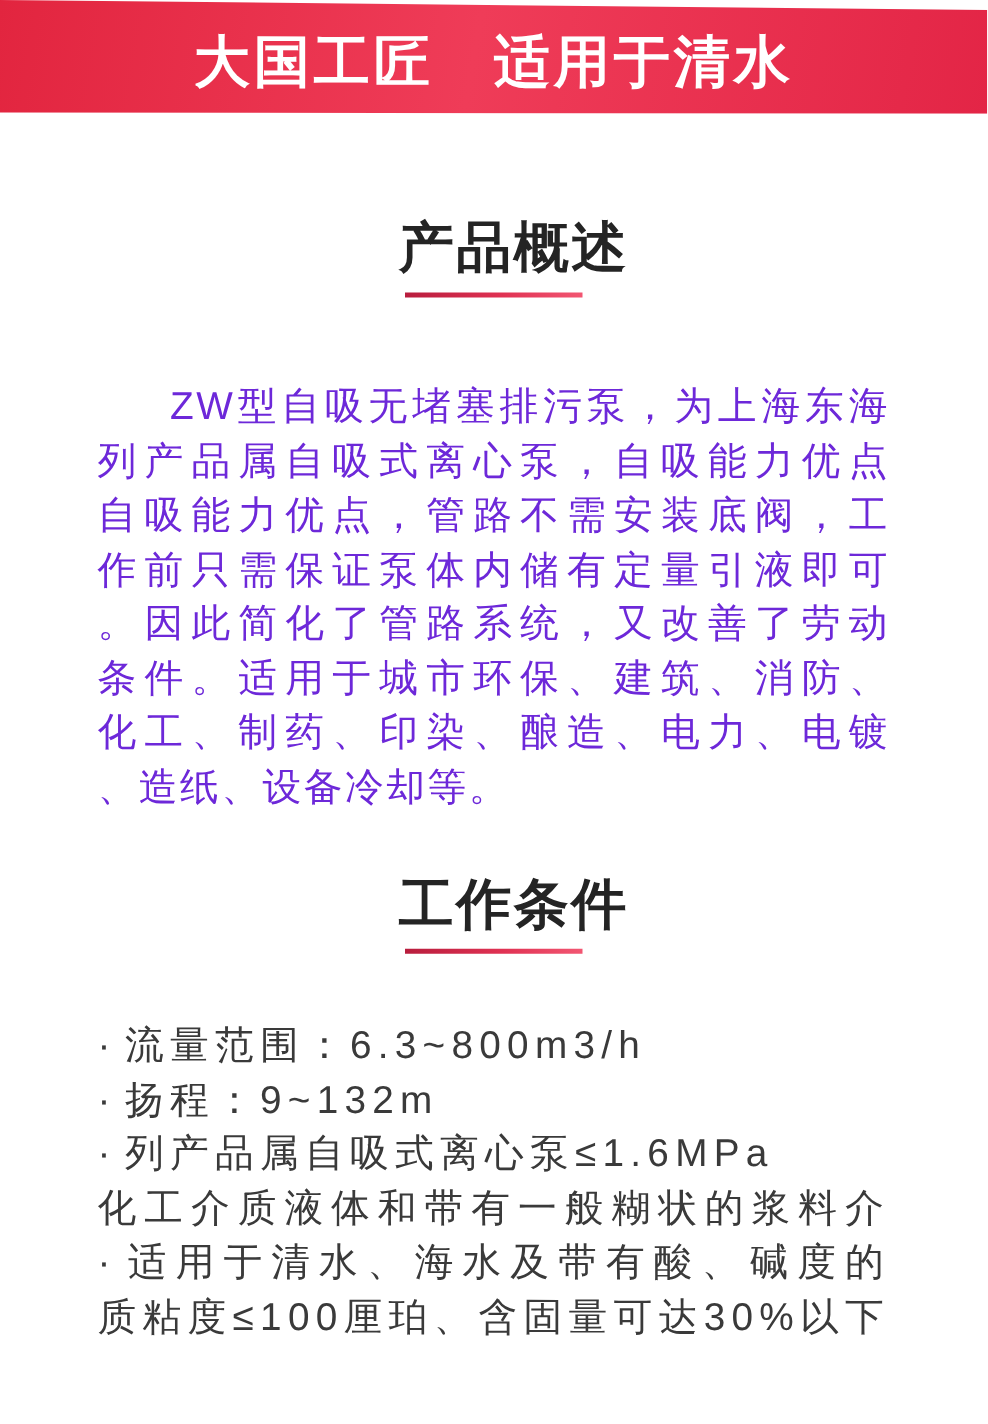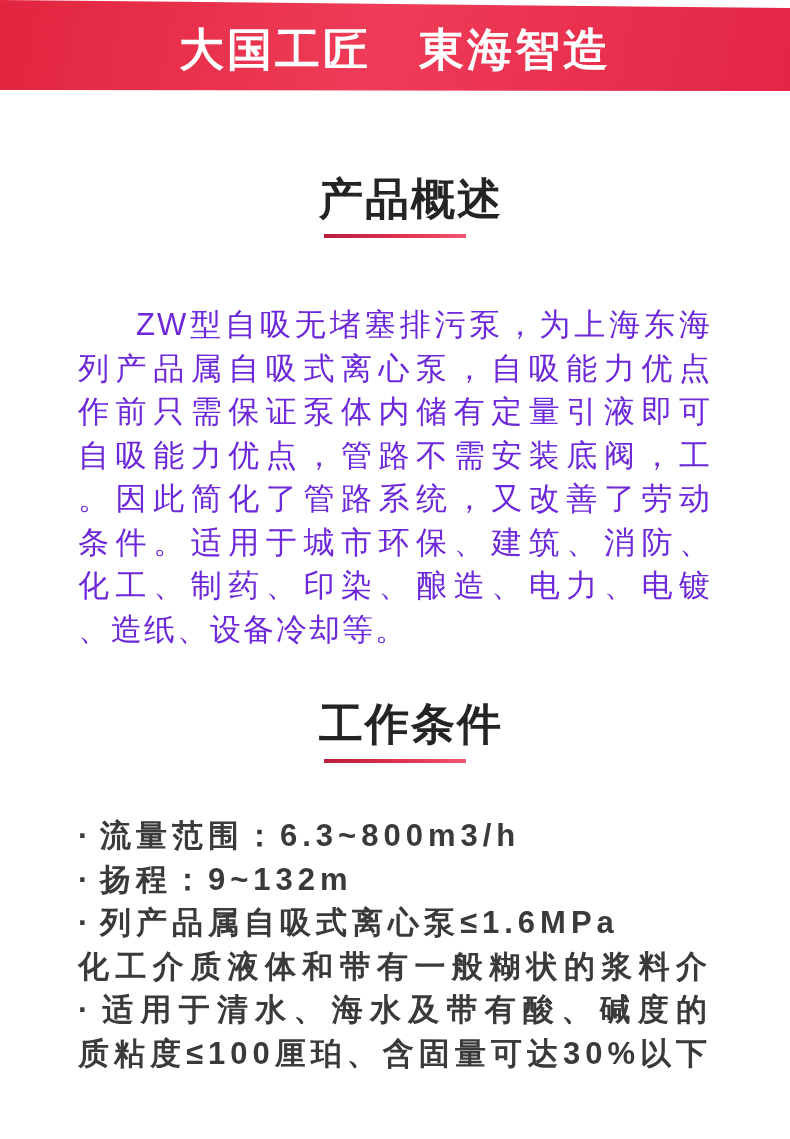--- a/index.html
+++ b/index.html
@@ -81,51 +81,50 @@
     margin-top: 51px;
     padding: 0 78px;
     color: #3a3a3a;
     font-size: 31px;
     font-weight: 300;
     line-height: 43.5px;
     letter-spacing: 5px;
   }
   .cond-line {
     text-align: left;
-    font-weight: bold;
   }
   .cond-line.fill {
     text-align: justify;
     text-align-last: justify;
   }
   .cond-line .marker {
     display: inline-block;
     width: 22px;
     letter-spacing: 0;
   }
   .cond-line .marker:empty {
     display: none;
   }
 </style>
 </head>
 <body>
 
 <div class="banner">
-  <div class="banner-title">大国工匠　東海智造</div>
+  <div class="banner-title">大国工匠　适用于清水</div>
 </div>
 
 <div>
   <div class="sec-heading">产品概述</div>
   <div class="heading-underline"></div>
 
   <div class="para">
     <div class="line first">ZW型自吸无堵塞排污泵，为上海东海</div>
     <div class="line">列产品属自吸式离心泵，自吸能力优点</div>
+    <div class="line">自吸能力优点，管路不需安装底阀，工</div>
     <div class="line">作前只需保证泵体内储有定量引液即可</div>
-    <div class="line">自吸能力优点，管路不需安装底阀，工</div>
     <div class="line">。因此简化了管路系统，又改善了劳动</div>
     <div class="line">条件。适用于城市环保、建筑、消防、</div>
     <div class="line">化工、制药、印染、酿造、电力、电镀</div>
     <div class="line last">、造纸、设备冷却等。</div>
   </div>
 </div>
 
 <div>
   <div class="sec-heading second">工作条件</div>
   <div class="heading-underline"></div>

